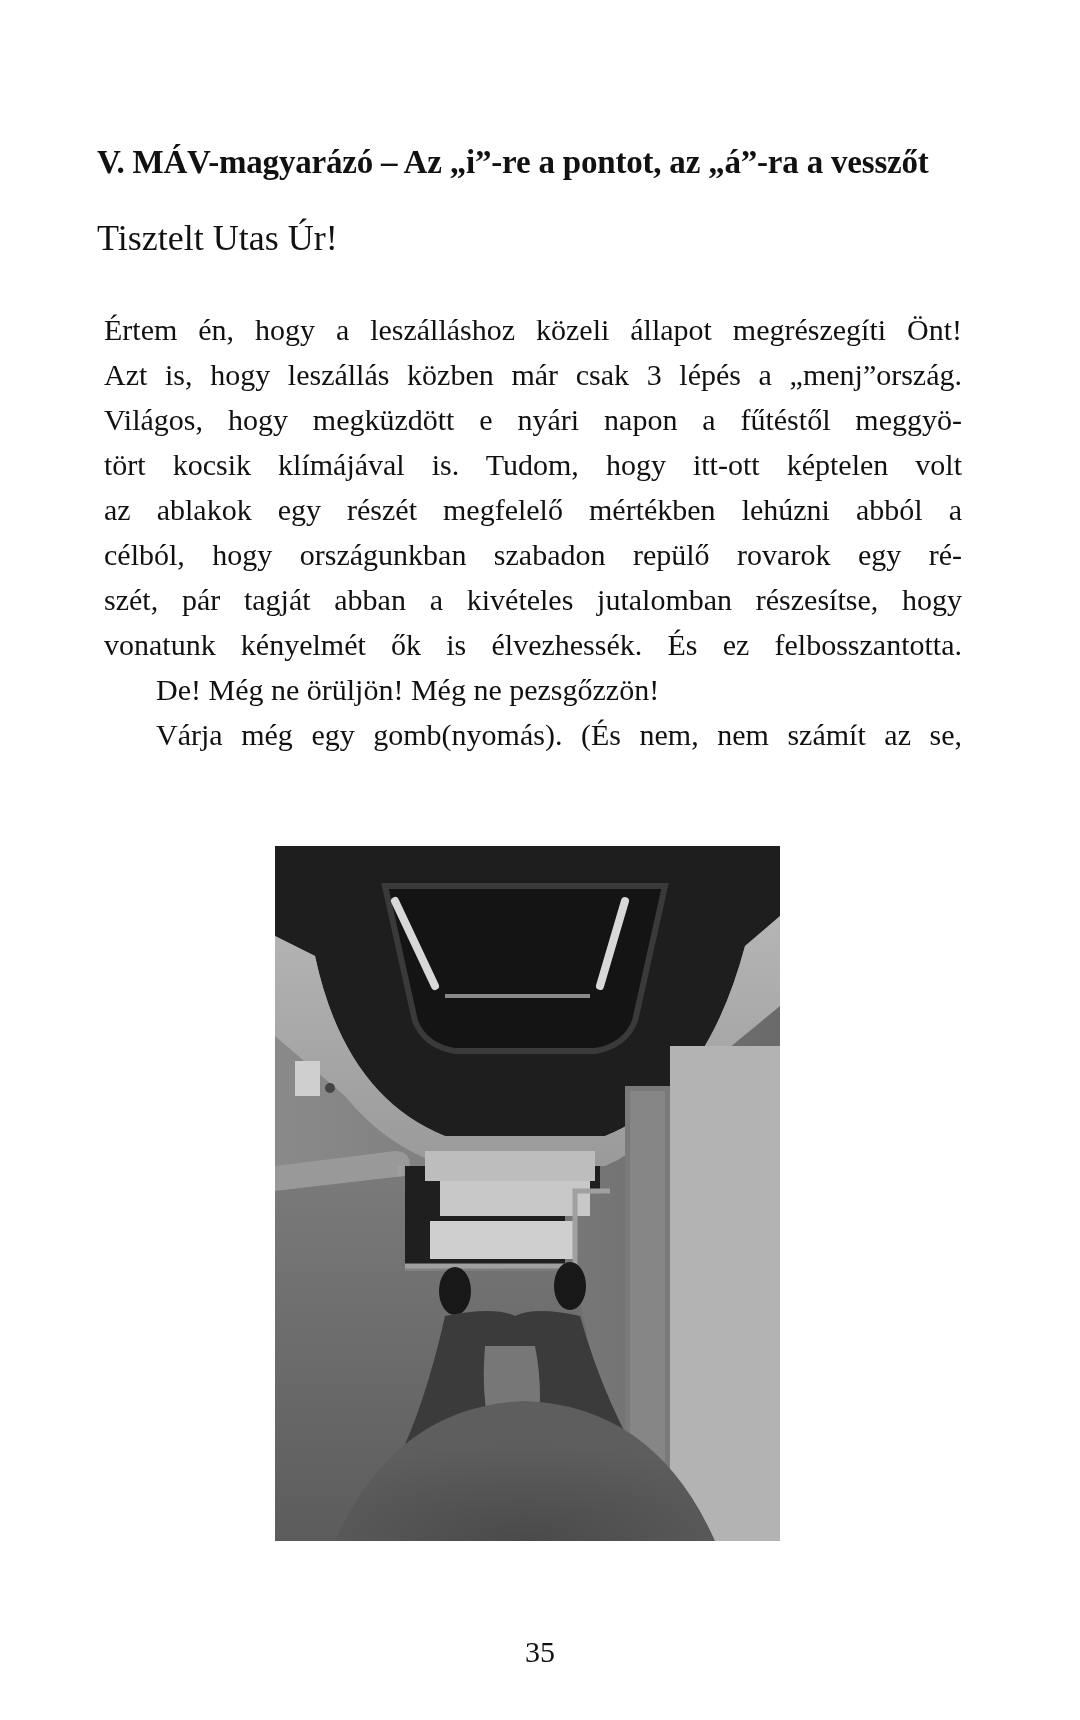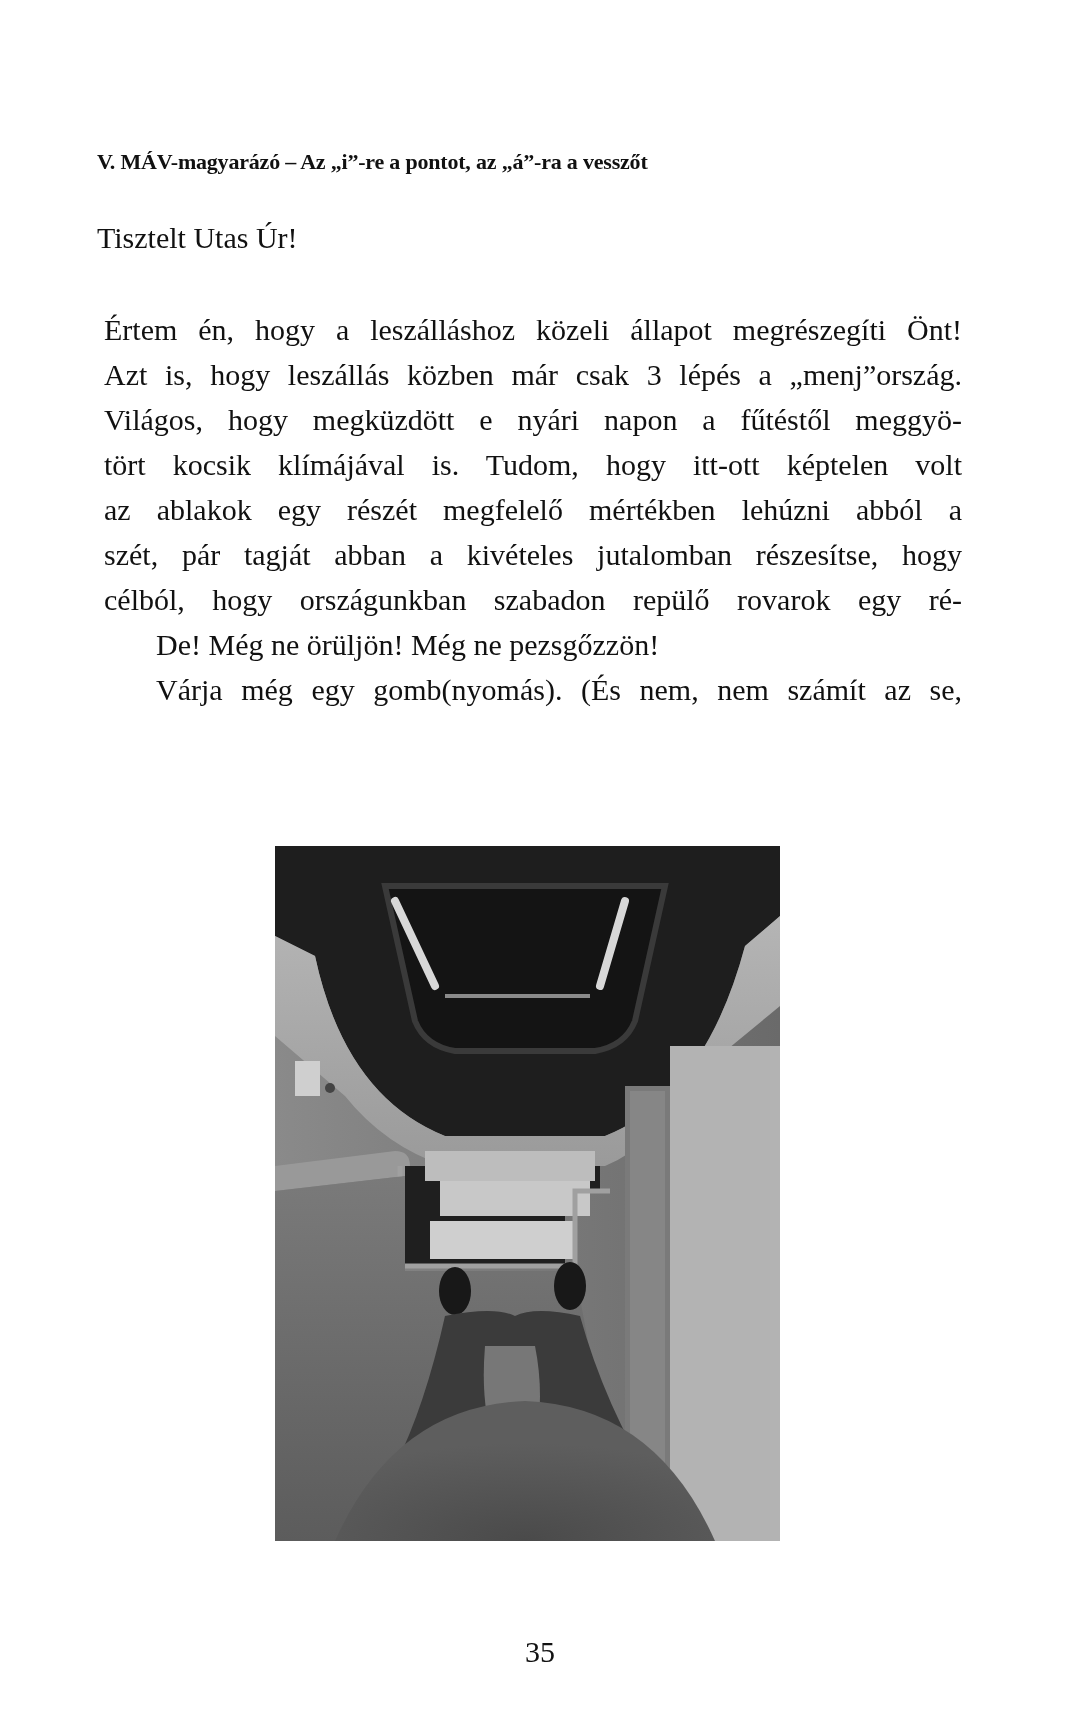--- a/index.html
+++ b/index.html
@@ -1,21 +1,21 @@
 <!DOCTYPE html>
 <html><head>
 <meta charset="utf-8">
 <style>
   html, body { margin: 0; padding: 0; background: #ffffff; }
   body { width: 1080px; height: 1720px; position: relative; overflow: hidden;
          font-family: "Liberation Serif", "DejaVu Serif", serif; color: #111111; }
   .heading { position: absolute; left: 97px; top: 140px; width: 860px;
-             font-weight: bold; font-size: 22px; line-height: 44px; white-space: nowrap;
+             font-weight: bold; font-size: 33px; line-height: 44px; white-space: nowrap;
              letter-spacing: -0.2px; margin: 0; }
-  .salutation { position: absolute; left: 97px; top: 216px; font-size: 30px; line-height: 44px; margin: 0; }
+  .salutation { position: absolute; left: 97px; top: 216px; font-size: 36px; line-height: 44px; margin: 0; }
   .body { position: absolute; left: 104px; top: 307px; width: 858px; font-size: 30px;
           line-height: 45px; margin: 0; }
   .line { display: block; text-align: justify; text-align-last: justify; white-space: nowrap; }
   .line.left { text-align-last: left; }
   .line.indent { padding-left: 52px; }
   .photo { position: absolute; left: 275px; top: 846px; width: 505px; height: 695px;
            overflow: hidden; background: #5a5a5a; }
   .page-number { position: absolute; left: 0; width: 1080px; top: 1606px; text-align: center;
                  font-size: 30px; line-height: 36px; margin-top: 28px; }
 </style>
@@ -26,22 +26,23 @@
 
 <p class="salutation">Tisztelt Utas Úr!</p>
 
 <div class="body">
   <div>
     <span class="line" style="white-space: normal; text-align-last: justify;">Értem én, hogy a leszálláshoz közeli állapot megrészegíti Önt!</span>
     <span class="line" style="white-space: normal; text-align-last: justify;">Azt is, hogy leszállás közben már csak 3 lépés a „menj”ország.</span>
     <span class="line" style="white-space: normal; text-align-last: justify;">Világos, hogy megküzdött e nyári napon a fűtéstől meggyö-</span>
     <span class="line" style="white-space: normal; text-align-last: justify;">tört kocsik klímájával is. Tudom, hogy itt-ott képtelen volt</span>
     <span class="line" style="white-space: normal; text-align-last: justify;">az ablakok egy részét megfelelő mértékben lehúzni abból a</span>
+    <span class="line" style="white-space: normal; text-align-last: justify;">célból, hogy országunkban szabadon repülő rovarok egy ré-</span>
     <span class="line" style="white-space: normal; text-align-last: justify;">szét, pár tagját abban a kivételes jutalomban részesítse, hogy</span>
-    <span class="line" style="white-space: normal; text-align-last: justify;">célból, hogy országunkban szabadon repülő rovarok egy ré-</span>
+    <span class="line" style="white-space: normal; text-align-last: justify;">vonatunk kényelmét ők is élvezhessék. És ez felbosszantotta.</span>
   </div>
   <span class="line left indent" style="white-space: normal;">De! Még ne örüljön! Még ne pezsgőzzön!</span>
   <div>
     <span class="line indent" style="white-space: normal; text-align-last: justify;">Várja még egy gomb(nyomás). (És nem, nem számít az se,</span>
   </div>
 </div>
 
 <div class="photo">
   <svg width="505" height="695" viewBox="0 0 505 695" xmlns="http://www.w3.org/2000/svg">
     <defs>

